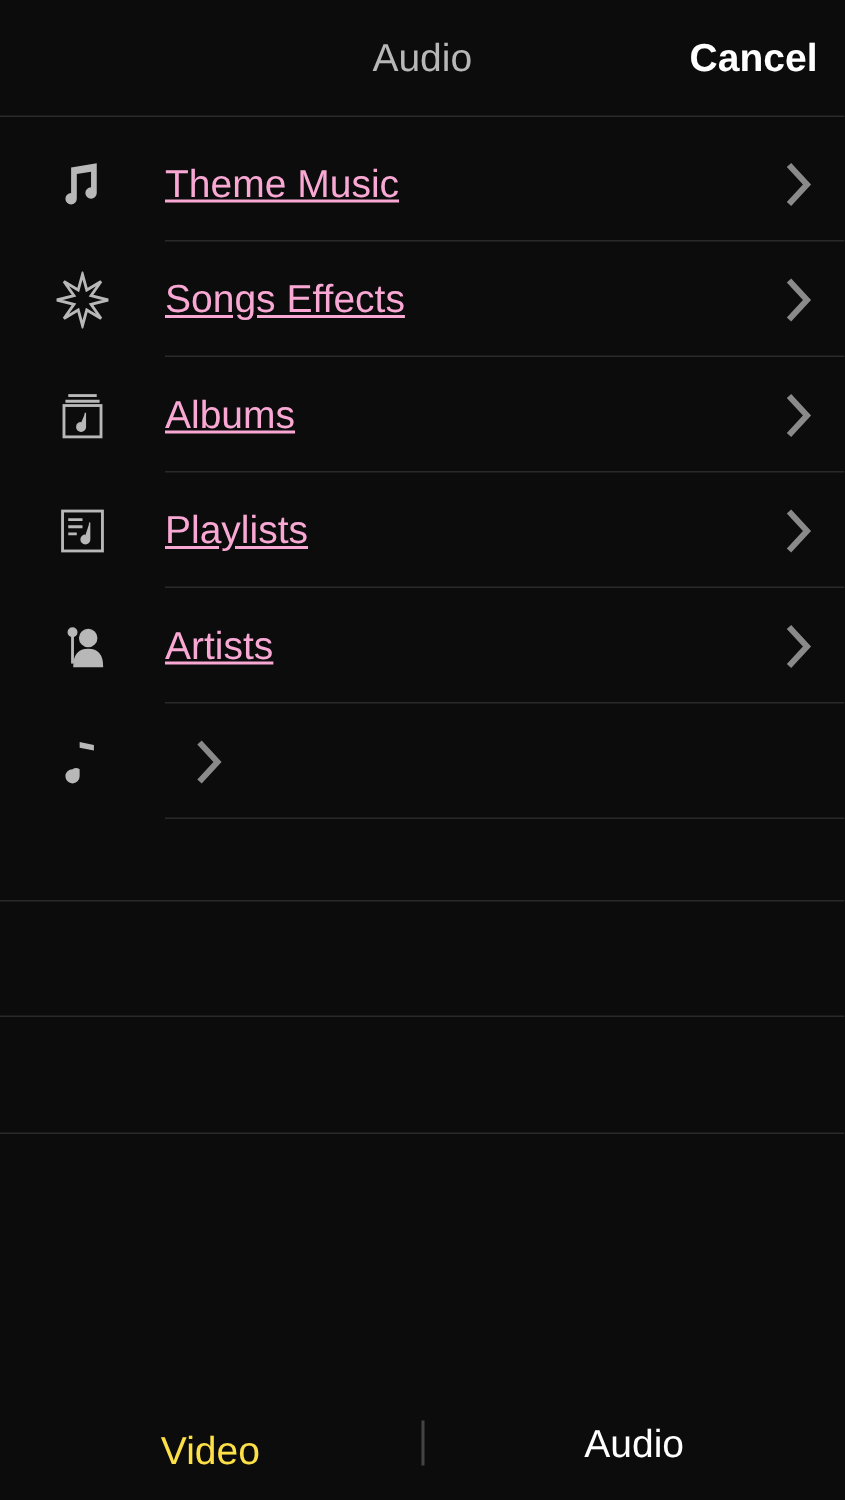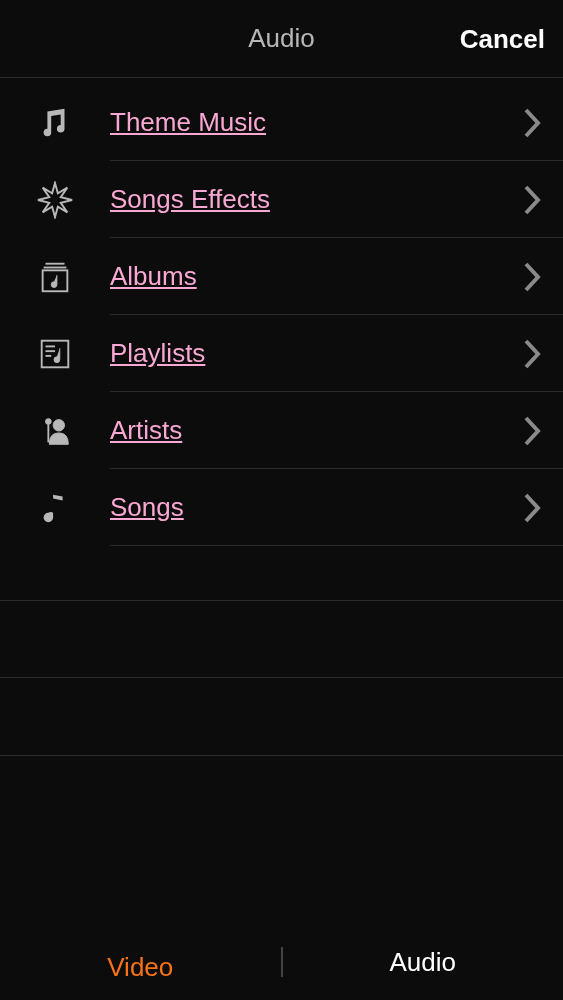--- a/index.html
+++ b/index.html
@@ -110,21 +110,21 @@
     }
     .toolbar-item {
       flex: 1;
       text-align: center;
       font-size: 26px;
       font-weight: 300;
       cursor: pointer;
       position: relative;
     }
     .toolbar-item.inactive {
-      color: #f97316;
+      color: #fde047;
       margin-top: 10px;
     }
     .toolbar-item.active {
       color: #fff;
     }
     .toolbar-sep {
       width: 1px;
       height: 30px;
       background: #444;
     }
@@ -219,21 +219,20 @@
         </svg>
     </div>
   </div>
 
   <div class="list-item">
     <div class="list-icon">
       <svg viewBox="0 0 40 40">
           <path d="M18 6 L28 8 L28 12 L18 10 L18 30 A5 5 0 1 1 13 25 A5 5 0 0 1 18 25 Z" fill="#b8b8b8" stroke="none"></path>
         </svg>
     </div>
-    <div class="list-label">Songs</div>
     <div class="list-chevron">
       <svg viewBox="0 0 20 32">
           <path d="M3 3 L15 16 L3 29" stroke="#8a8a8a" stroke-width="4" fill="none"></path>
         </svg>
     </div>
   </div>
 
 </div>
 
 <div class="empty-rows">

